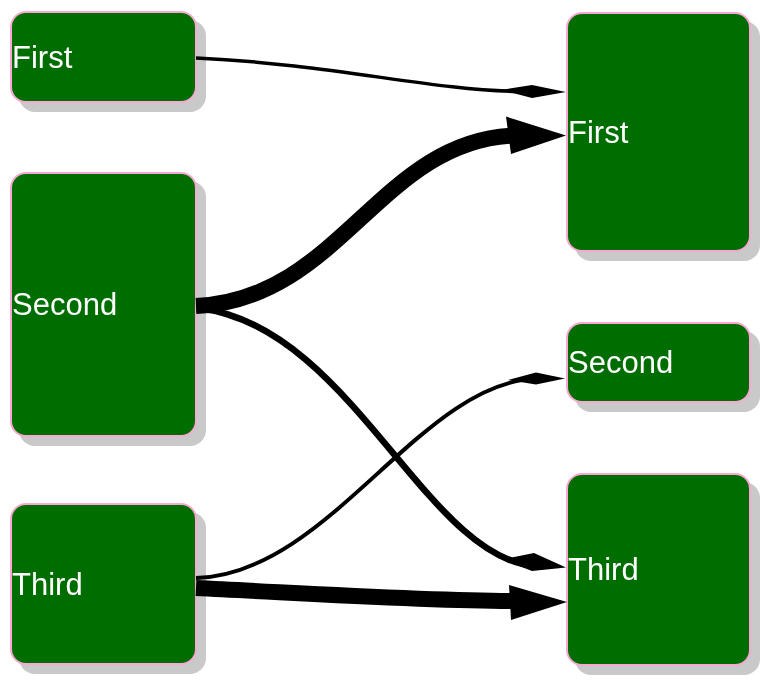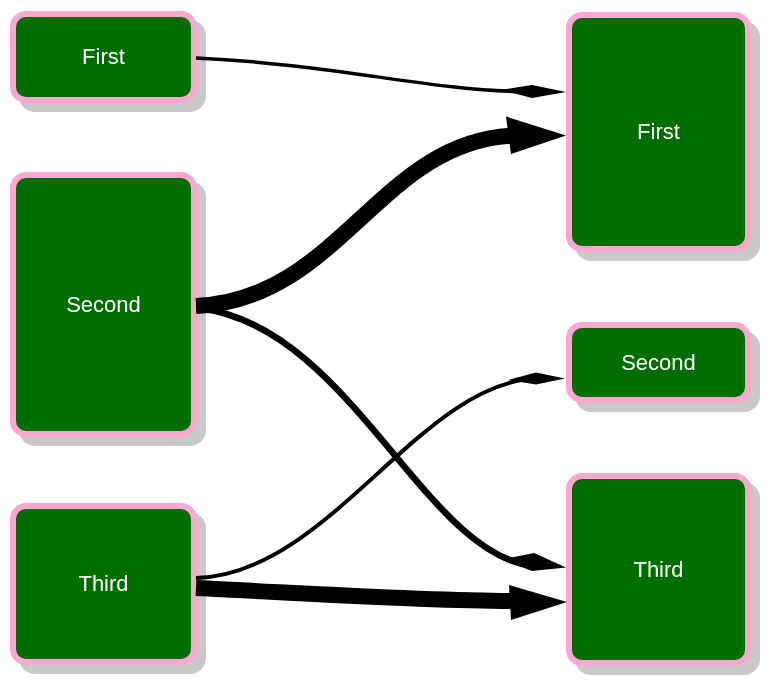--- a/index.html
+++ b/index.html
@@ -7,28 +7,28 @@
     position:relative;
     width:770px;height:686px;
     background:#ffffff;
     overflow:hidden;
     font-family:"Liberation Sans",sans-serif;
   }
   .node{
     position:absolute;
     box-sizing:border-box;
     background:#006d00;
-    border:6px solid #f9a8d4;
+    border:2px solid #f9a8d4;
     border-radius:16px;
     box-shadow:9px 9px 0 0 #c9c9c9;
     display:flex;
     align-items:center;
-    justify-content:center;
+    justify-content:flex-start;
     color:#ffffff;
-    font-size:22px;
+    font-size:31px;
     line-height:1;
     user-select:none;
   }
   .node-left-first  {left:10px; top:11px;  width:187px; height:92px;}
   .node-left-second {left:10px; top:172px; width:187px; height:265px;}
   .node-left-third  {left:10px; top:503px; width:187px; height:162px;}
   .node-right-first {left:566px;top:12px;  width:185px; height:240px;}
   .node-right-second{left:566px;top:322px; width:185px; height:81px;}
   .node-right-third {left:566px;top:473px; width:185px; height:193px;}
   svg.edges{

